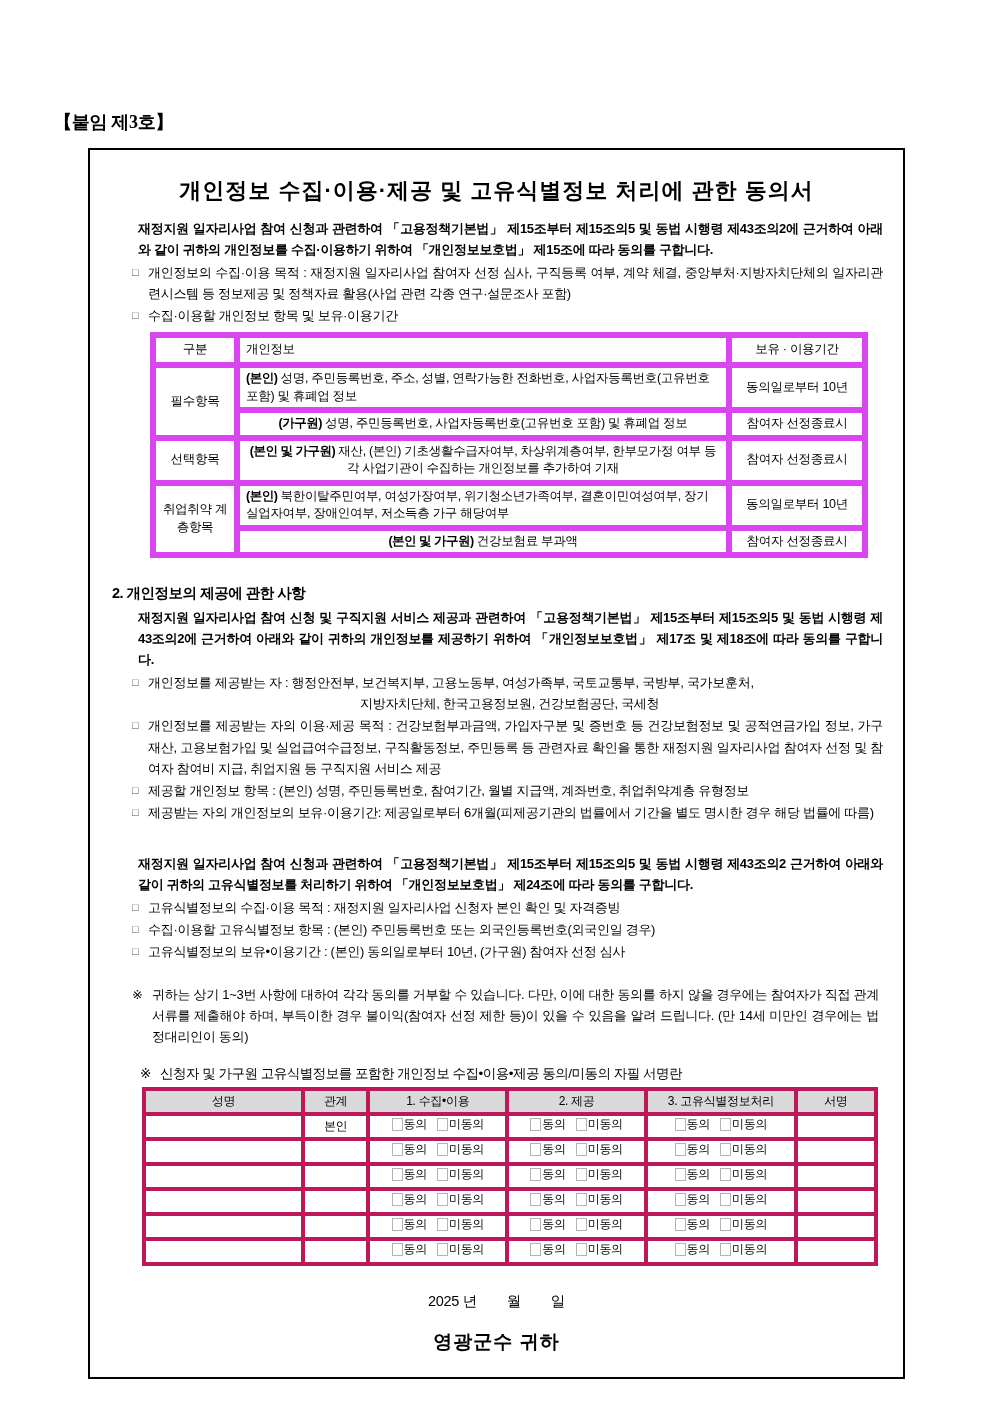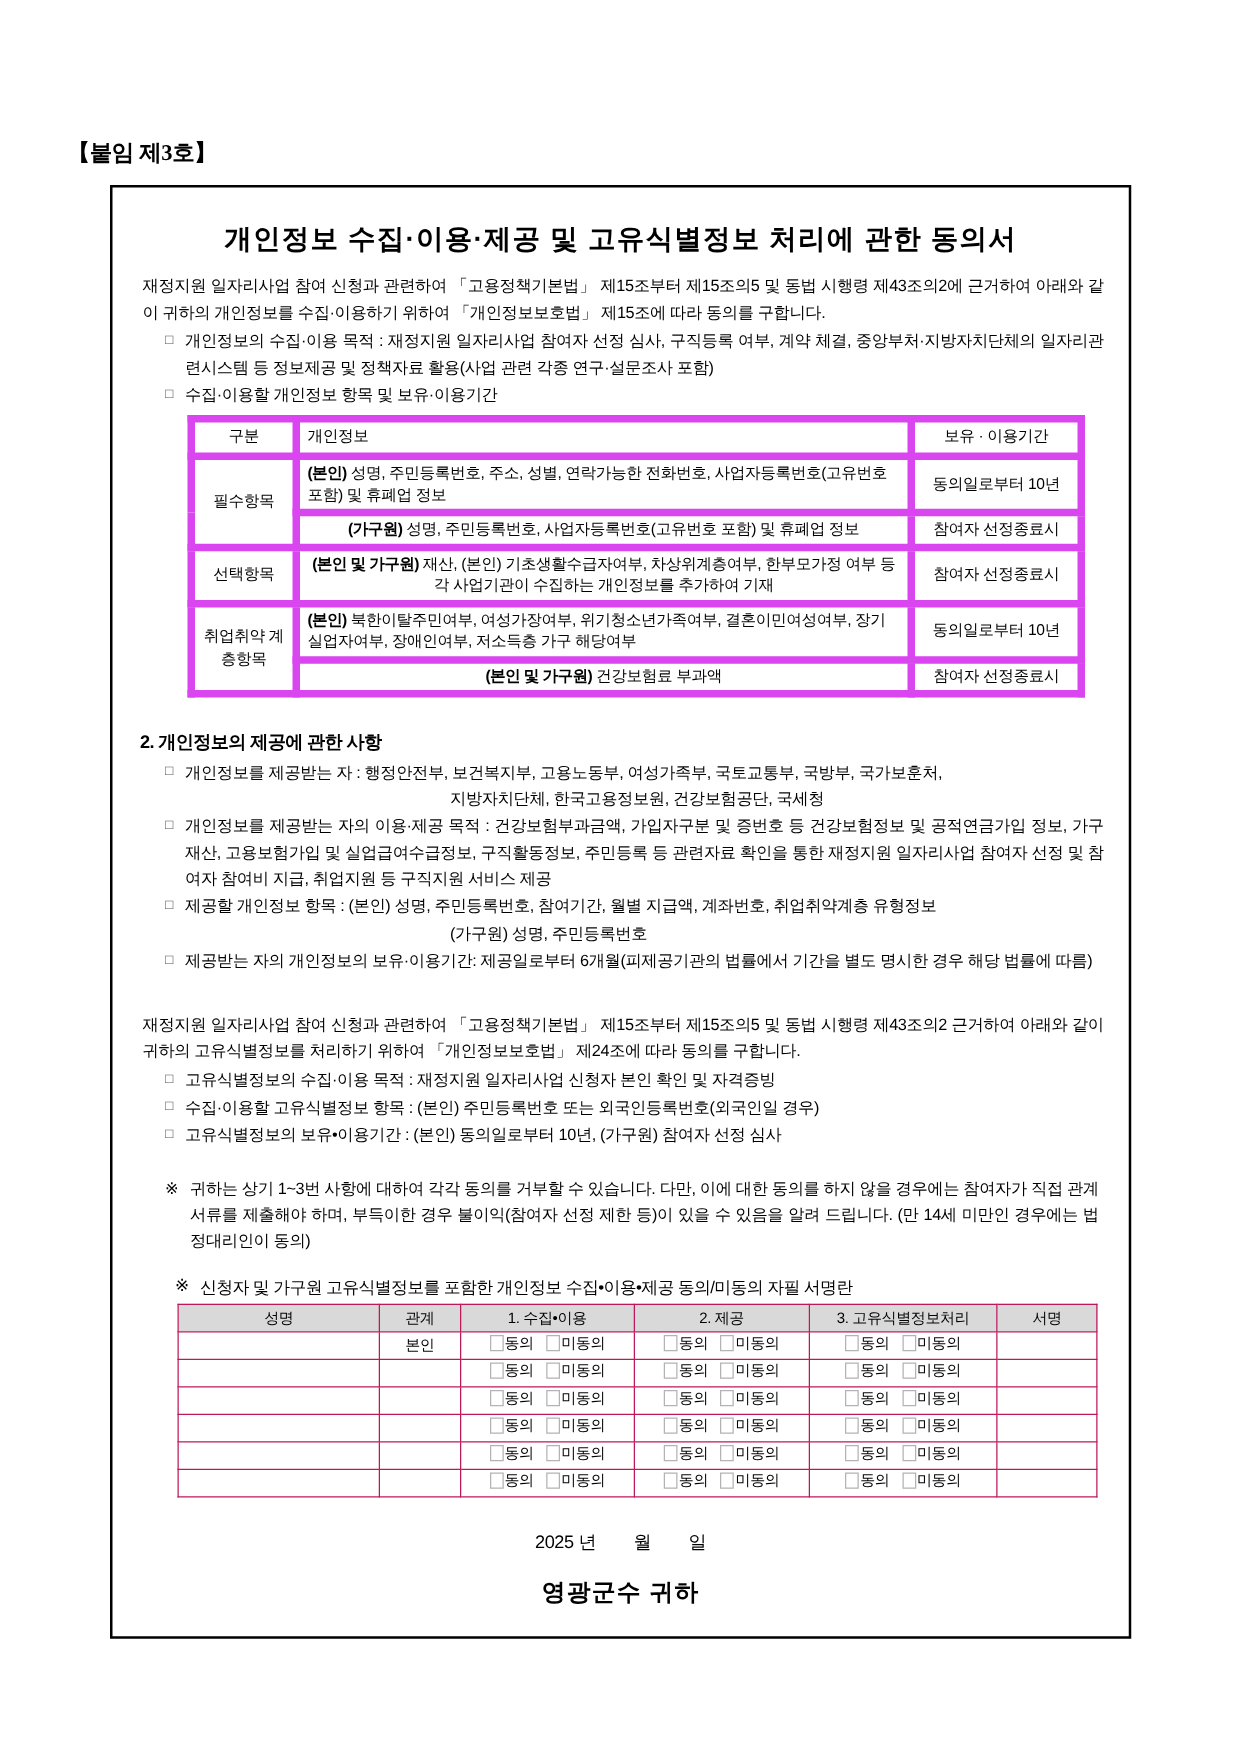--- a/index.html
+++ b/index.html
@@ -18,21 +18,21 @@
     border:2px solid #000;
     padding:20px 20px 16px 20px;
   }
   .doc-title{
     text-align:center;font-size:22px;font-weight:bold;
     letter-spacing:1px;margin:6px 0 12px 0;
   }
   .section{margin-bottom:18px;}
   .sec-heading{font-size:14.5px;font-weight:bold;margin:4px 0 4px 2px;letter-spacing:-0.5px;}
   .sec-intro{
-    font-size:13px;line-height:1.62;margin:0 0 2px 4px;text-align:justify;
+    font-size:13px;line-height:1.62;margin:0 0 2px 28px;text-align:justify;font-weight:bold;
   }
   .bullet{display:flex;font-size:13px;line-height:1.62;margin-left:22px;margin-top:1px;}
   .bm{flex:0 0 16px;color:#555;font-size:11px;line-height:1.9;}
   .bt{flex:1;text-align:justify;}
   .cont{margin-left:212px;}
   .cont3{margin-left:222px;}
   table{border-collapse:collapse;}
   .info-table{
     margin:6px 0 4px 40px;width:718px;
     font-size:12.5px;line-height:1.4;
@@ -53,21 +53,21 @@
   .notice .nm{flex:0 0 20px;}
   .notice .nt{flex:1;text-align:justify;padding-right:4px;}
   .sign-caption{
     display:flex;font-size:13.5px;margin:14px 0 4px 30px;letter-spacing:-0.5px;
   }
   .sign-caption .nm{flex:0 0 20px;}
   .sign-table{
     margin-left:32px;width:736px;font-size:12px;line-height:1.3;
   }
   .sign-table th,.sign-table td{
-    border:1px solid #be185d;padding:1px 2px;text-align:center;height:19px;
+    border:4px solid #be185d;padding:1px 2px;text-align:center;height:19px;
   }
   .sign-table th{background:#d9d9d9;font-weight:normal;}
   .col-name{width:164px;}
   .col-rel{width:62px;}
   .col-c1{width:140px;}
   .col-c2{width:140px;}
   .col-c3{width:152px;}
   .col-sign{width:78px;}
   .cb{display:inline-flex;align-items:center;margin:0 5px;cursor:pointer;}
   .cb .box{
@@ -130,36 +130,36 @@
       <tr>
         <td class="ctr"><b>(본인 및 가구원)</b><span> 건강보험료 부과액</span></td>
         <td class="c-period">참여자 선정종료시</td>
       </tr>
     </tbody>
       </table>
   </div>
 
   <div class="section" style="margin-top:26px;">
     <div class="sec-heading">2. 개인정보의 제공에 관한 사항</div>
+    <div class="sec-intro">재정지원 일자리사업 참여 신청 및 구직지원 서비스 제공과 관련하여 「고용정책기본법」 제15조부터 제15조의5 및 동법 시행령 제43조의2에 근거하여 아래와 같이 귀하의 개인정보를 제공하기 위하여 「개인정보보호법」 제17조 및 제18조에 따라 동의를 구합니다.</div>
     <div class="bullet">
       <span class="bm">□</span>
       <div class="bt">
         <div>개인정보를 제공받는 자 : 행정안전부, 보건복지부, 고용노동부, 여성가족부, 국토교통부, 국방부, 국가보훈처,</div>
         <div class="cont">지방자치단체, 한국고용정보원, 건강보험공단, 국세청</div>
       </div>
     </div>
     <div class="bullet">
       <span class="bm">□</span>
       <div class="bt">개인정보를 제공받는 자의 이용·제공 목적 : 건강보험부과금액, 가입자구분 및 증번호 등 건강보험정보 및 공적연금가입 정보, 가구재산, 고용보험가입 및 실업급여수급정보, 구직활동정보, 주민등록 등 관련자료 확인을 통한 재정지원 일자리사업 참여자 선정 및 참여자 참여비 지급, 취업지원 등 구직지원 서비스 제공</div>
     </div>
     <div class="bullet">
       <span class="bm">□</span>
       <div class="bt">
         <div>제공할 개인정보 항목 : (본인) 성명, 주민등록번호, 참여기간, 월별 지급액, 계좌번호, 취업취약계층 유형정보</div>
-        <div class="cont">(가구원) 성명, 주민등록번호</div>
       </div>
     </div>
     <div class="bullet">
       <span class="bm">□</span>
       <div class="bt">제공받는 자의 개인정보의 보유·이용기간: 제공일로부터 6개월(피제공기관의 법률에서 기간을 별도 명시한 경우 해당 법률에 따름)</div>
     </div>
   </div>
 
   <div class="section" style="margin-top:30px;">
     <div class="sec-intro">재정지원 일자리사업 참여 신청과 관련하여 「고용정책기본법」 제15조부터 제15조의5 및 동법 시행령 제43조의2 근거하여 아래와 같이 귀하의 고유식별정보를 처리하기 위하여 「개인정보보호법」 제24조에 따라 동의를 구합니다.</div>

